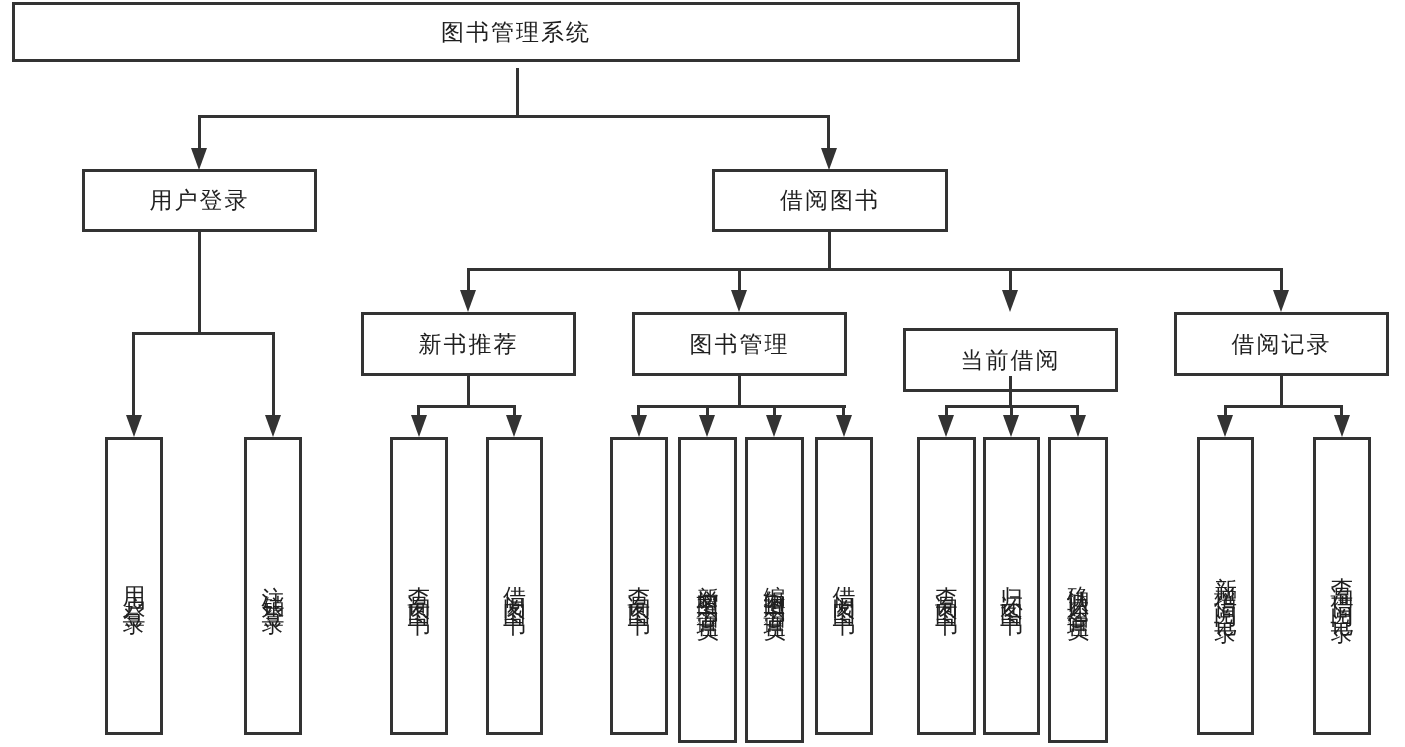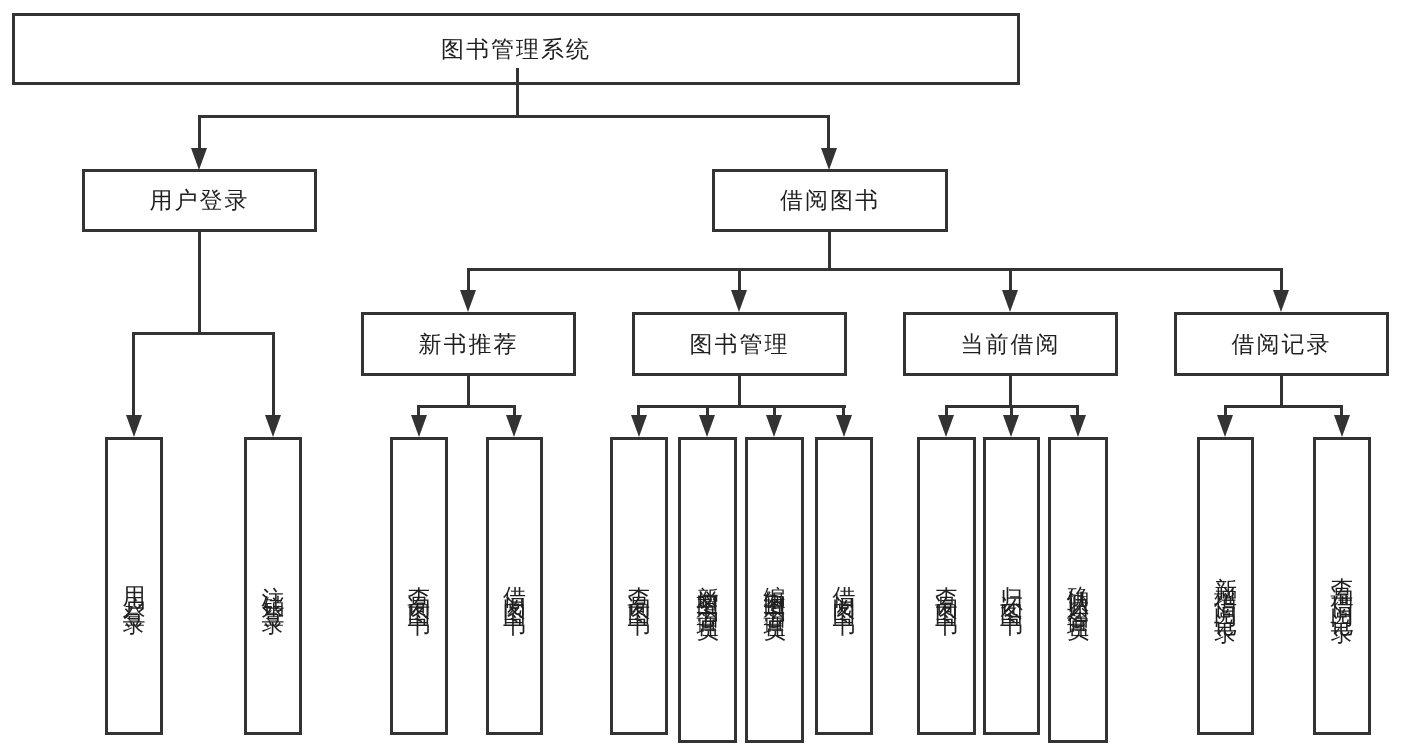--- a/index.html
+++ b/index.html
@@ -27,38 +27,38 @@
   .watermark{
     position:absolute;left:1163px;top:715px;font-size:21px;color:#aeaeae;
     text-shadow:1px 1px 0 #ffffff;white-space:nowrap;letter-spacing:1px;
   }
 </style>
 </head>
 <body>
 
 <div class="canvas">
 
-  <div class="box" style="left:12px;top:13px;width:1008px;height:72px">
+  <div class="box" style="left:12px;top:2px;width:1008px;height:60px">
     <span>图书管理系统</span>
   </div>
 
   <div class="box" style="left:82px;top:169px;width:235px;height:63px">
     <span>用户登录</span>
   </div>
   <div class="box" style="left:712px;top:169px;width:236px;height:63px">
     <span>借阅图书</span>
   </div>
 
   <div class="box" style="left:361px;top:312px;width:215px;height:64px">
     <span>新书推荐</span>
   </div>
   <div class="box" style="left:632px;top:312px;width:215px;height:64px">
     <span>图书管理</span>
   </div>
-  <div class="box" style="left:903px;top:312px;width:215px;height:64px">
+  <div class="box" style="left:903px;top:328px;width:215px;height:64px">
     <span>当前借阅</span>
   </div>
   <div class="box" style="left:1174px;top:312px;width:215px;height:64px">
     <span>借阅记录</span>
   </div>
 
   <div class="box leaf" style="left:105px;top:437px;width:58px;height:298px">
     <span>用户登录</span>
   </div>
   <div class="box leaf" style="left:244px;top:437px;width:58px;height:298px">

